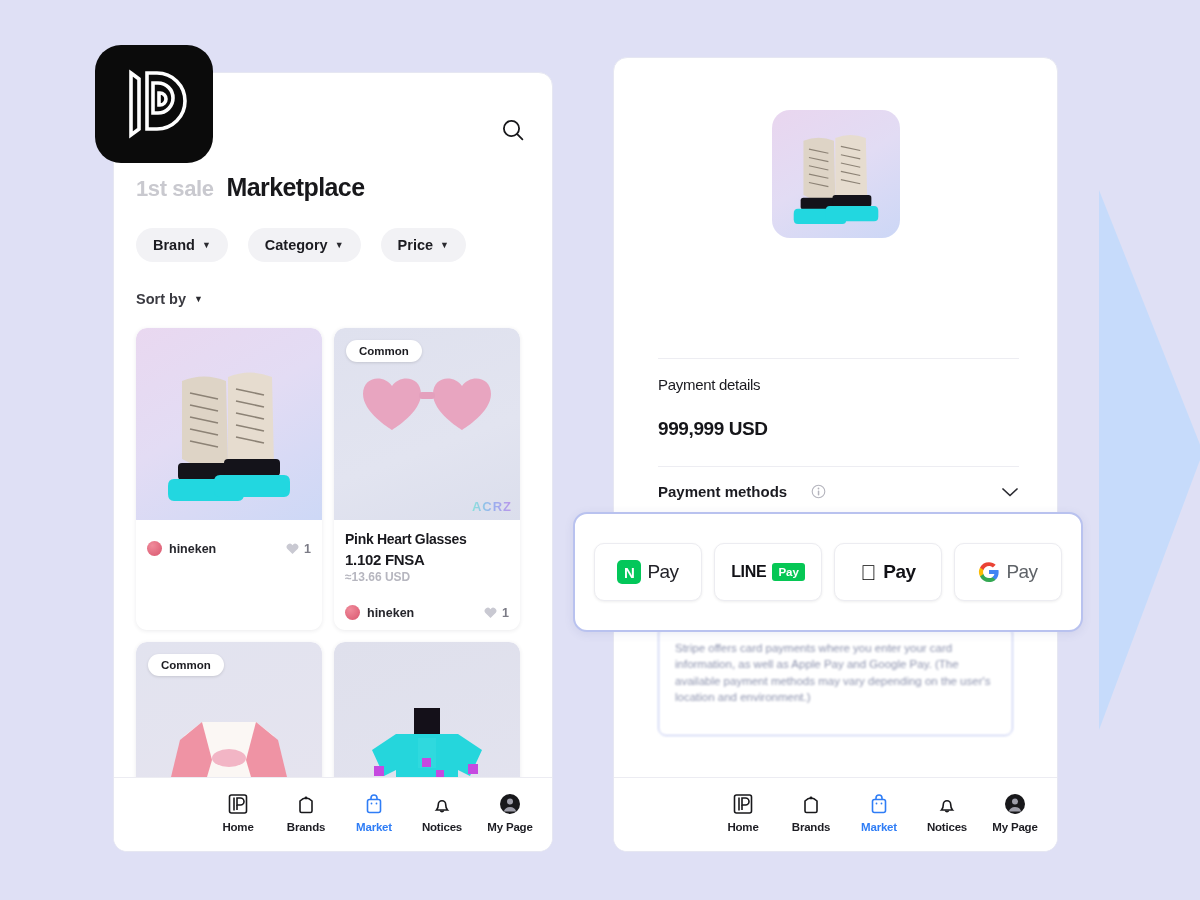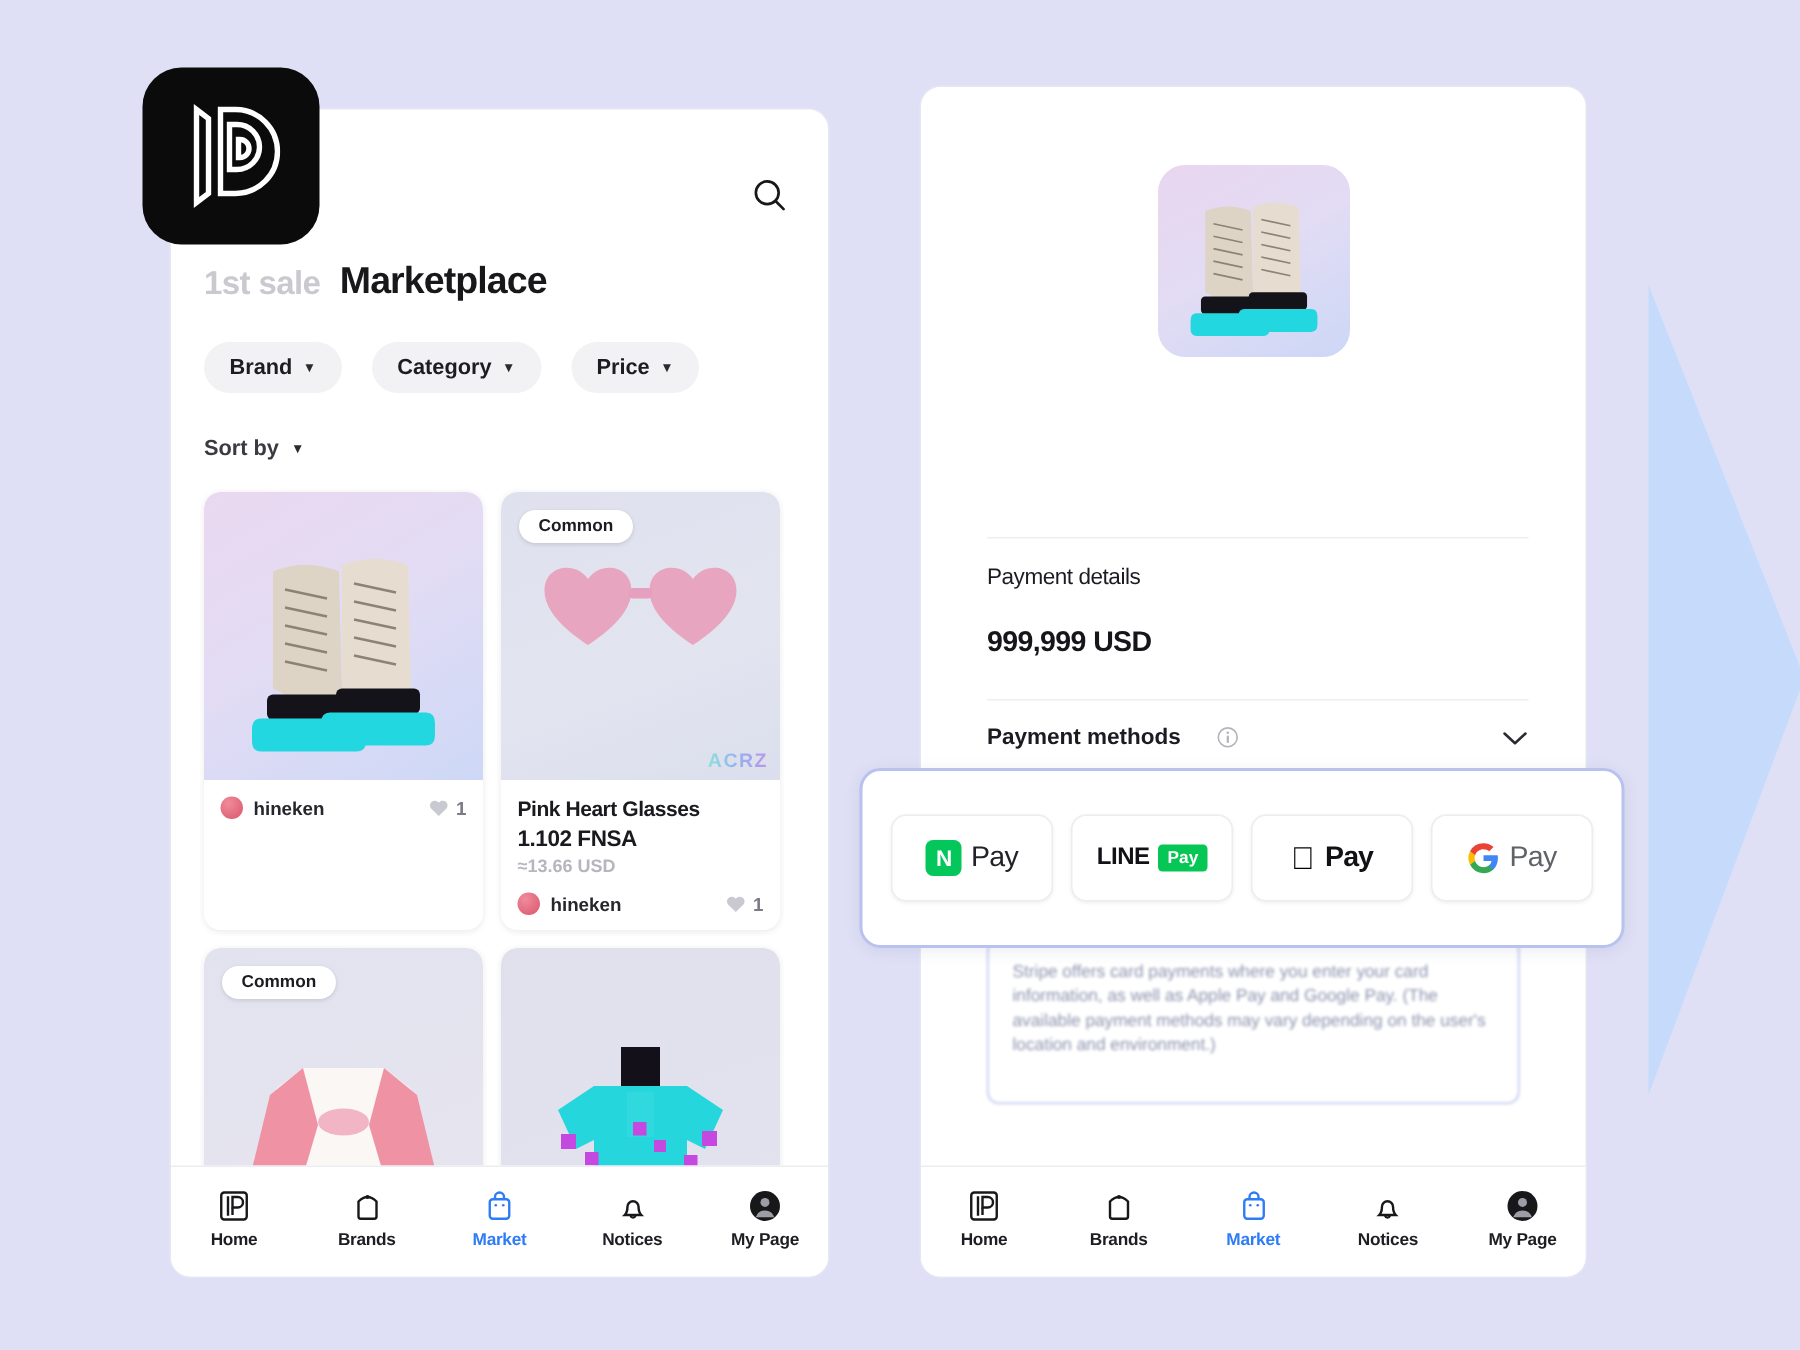--- a/index.html
+++ b/index.html
@@ -129,40 +129,40 @@
     -webkit-background-clip: text; background-clip: text; color: transparent;
     opacity: .85;
   }
 
   .card-body { padding: 11px 11px 0 11px; }
   .card-title { font-size: 14px; font-weight: 700; color: #19191e; letter-spacing: -0.3px; }
   .card-price { font-size: 15px; font-weight: 700; color: #19191e; margin-top: 4px; letter-spacing: -0.3px; }
   .card-usd   { font-size: 12px; font-weight: 600; color: #b6b6bf; margin-top: 2px; }
 
   .card-foot {
-    margin-top: 4px;
+    margin-top: 14px;
     padding: 7px 11px 10px 11px;
     display: flex; align-items: center; justify-content: space-between;
   }
   .seller { display: flex; align-items: center; gap: 7px; }
   .seller-avatar {
     width: 15px; height: 15px; border-radius: 50%;
     background: radial-gradient(circle at 35% 30%, #f08b9b, #d9566e);
   }
   .seller-name { font-size: 12.5px; font-weight: 700; color: #26262c; }
   .likes { display: flex; align-items: center; gap: 5px; font-size: 12.5px; font-weight: 700; color: #7b7b86; }
 
   
   .bottomnav {
     position: absolute;
     left: 0; right: 0; bottom: 0;
     height: 74px;
     background: #ffffff;
     border-top: 1px solid #ececf2;
-    display: flex; align-items: center; justify-content: space-between;
+    display: flex; align-items: center; justify-content: flex-end;
     padding: 0 8px 4px 8px;
   }
   .navitem {
     display: flex; flex-direction: column; align-items: center; gap: 5px;
     width: 68px;
   }
   .navlabel { font-size: 11.5px; font-weight: 700; color: #1d1d23; letter-spacing: -0.2px; }
   .navitem.active .navlabel { color: #2f7df6; }
 
   

